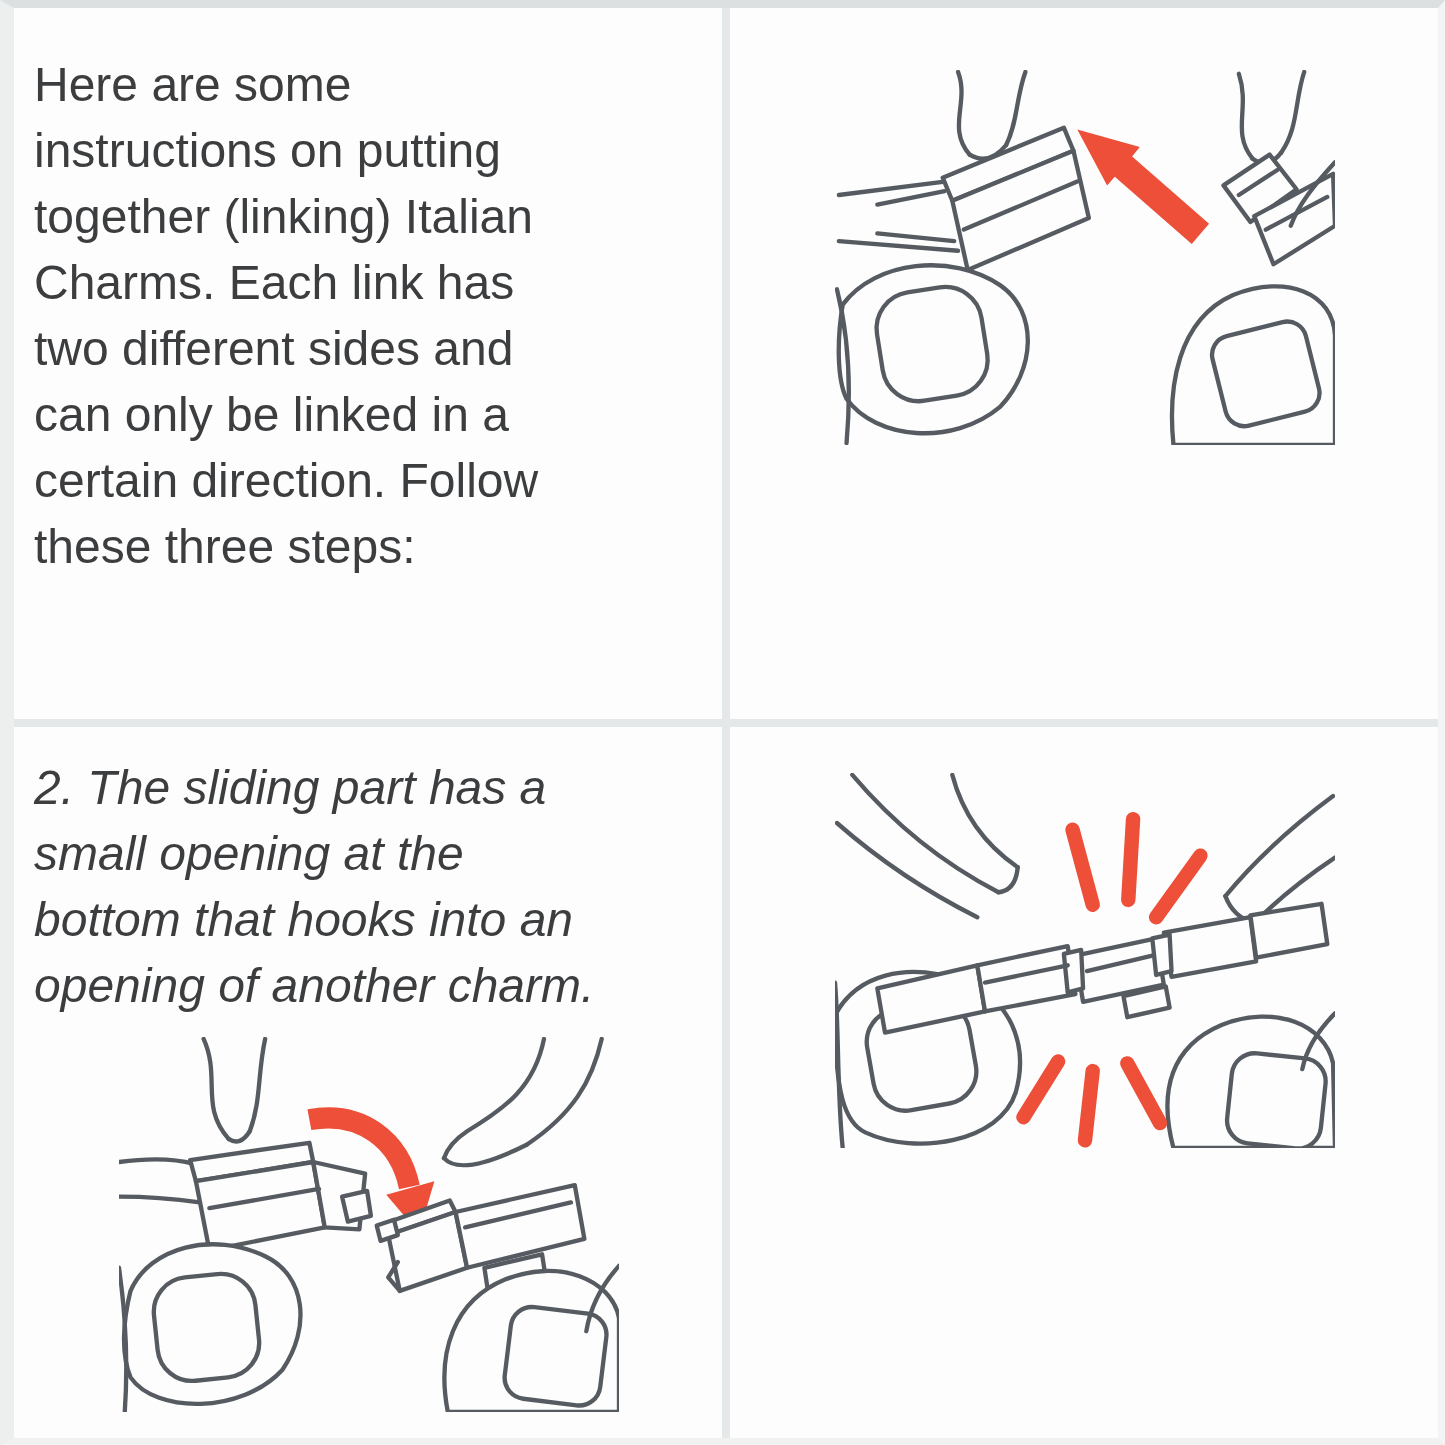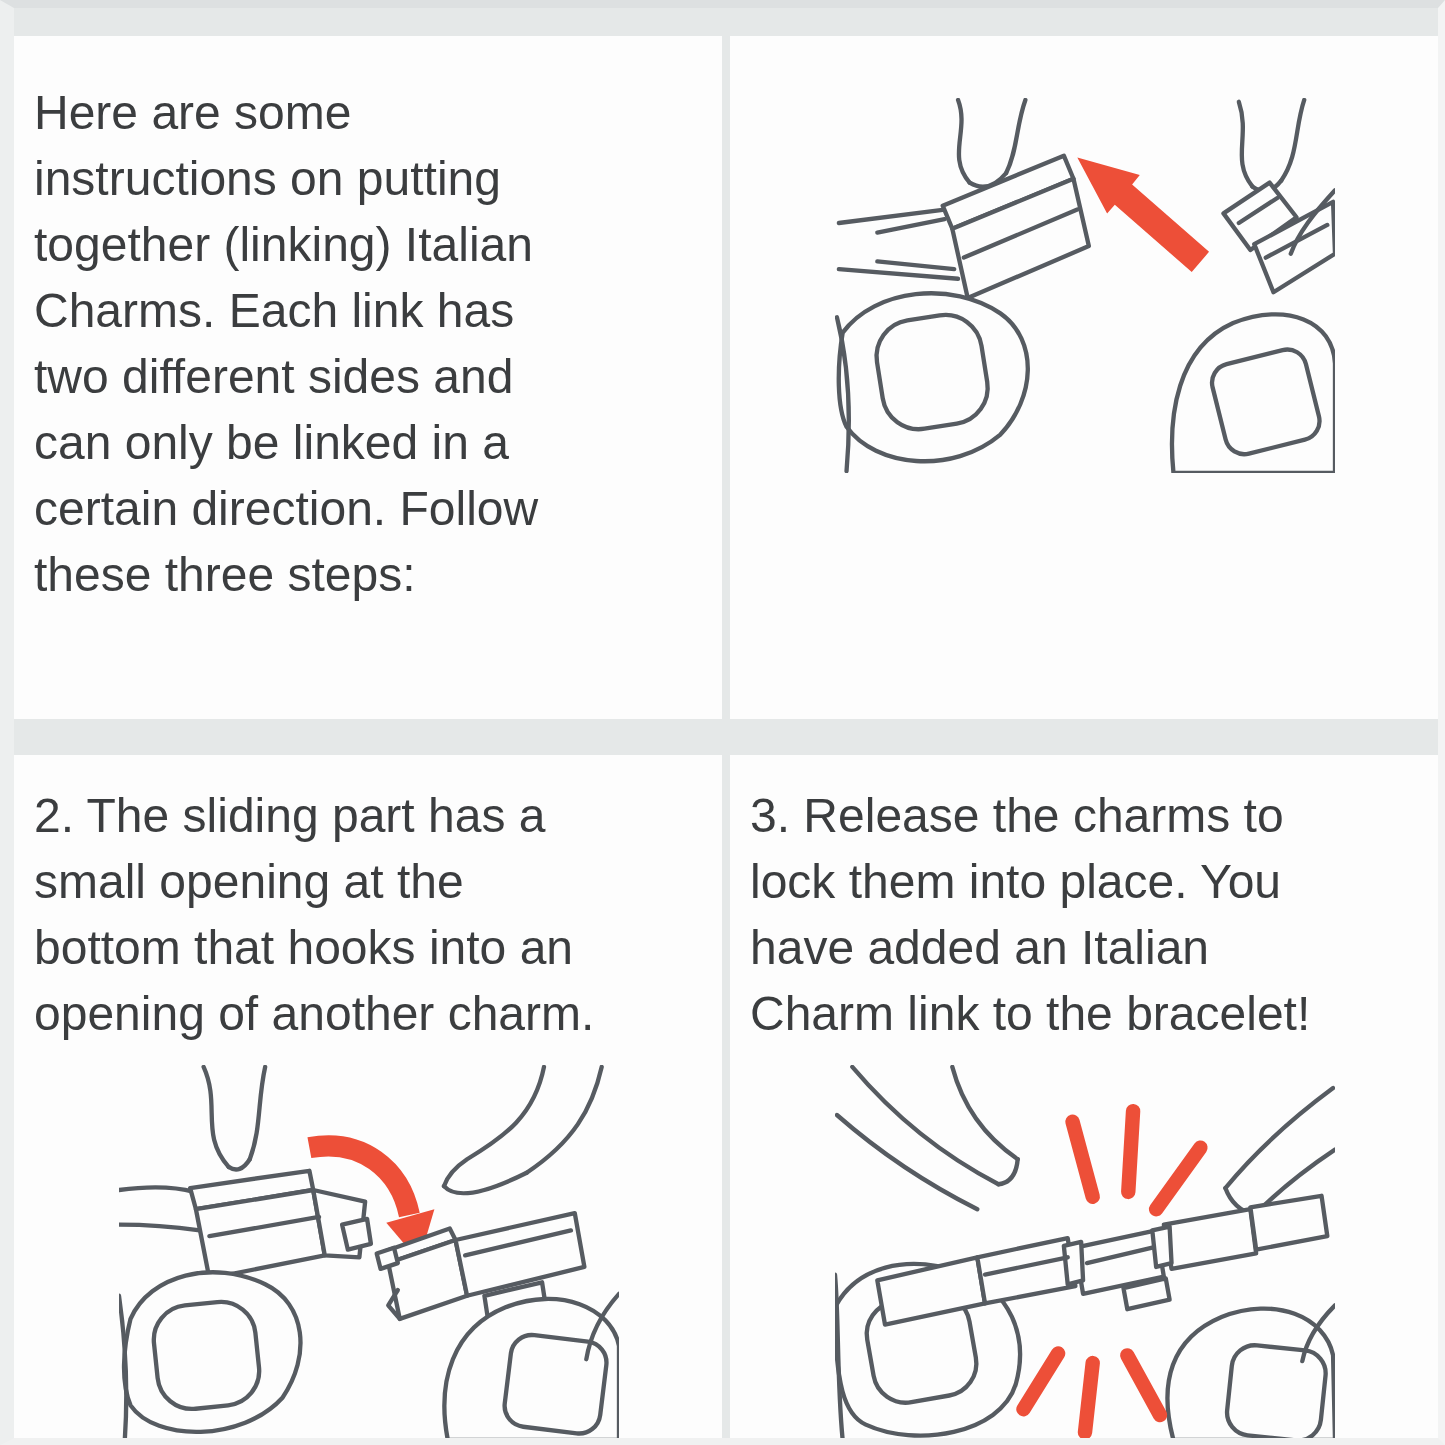--- a/index.html
+++ b/index.html
@@ -14,23 +14,22 @@
     display:grid;
     grid-template-columns:1fr 1fr;
     grid-template-rows:1fr 1fr;
     gap:8px;
   }
   .panel{
     background:var(--panel,#fdfdfd);
     box-sizing:border-box;
     padding:44px 18px 8px 20px;
     overflow:hidden;
-    margin-top:28px;
   }
-  .panel.bottom{padding-top:28px;}
+  .panel.bottom{padding-top:28px;font-style:italic;}
   .copy{
     font-family:"Liberation Sans", sans-serif;
     font-size:48px;
     line-height:66px;
     color:var(--ink,#3b3d3f);
     white-space:pre-line;
     margin:0;
   }
   .illo{display:block;margin:18px auto 0;}
   .ln{fill:none;stroke:var(--line,#565b61);stroke-width:4.5;stroke-linecap:round;stroke-linejoin:round;}
@@ -133,24 +132,20 @@
           <polygon class="wh" points="380,240 440,226 444,252 384,266"></polygon>
         </g>
         <path class="wh" d="M342,390 C330,328 348,274 402,252 C458,230 512,252 520,292 L520,390 Z"></path>
         <rect class="wh" x="404" y="284" width="100" height="96" rx="22" transform="rotate(7 454 332)"></rect>
         <path class="ln" d="M520,238 C502,258 490,282 486,306"></path>
       </g>
     </svg>
   </div>
 
   <div class="panel bottom">
-    <p class="copy">3. Release the charms to
-lock them into place. You
-have added an Italian
-Charm link to the bracelet!</p>
     <svg class="illo" width="500" height="375" viewBox="0 0 520 390" aria-label="charms-locked-on-bracelet">
       <g>
         <path class="ln" d="M18,2 C62,54 112,94 170,124"></path>
         <path class="ln" d="M122,2 C132,40 152,72 190,98"></path>
         <path class="ln" d="M170,124 Q188,122 190,98"></path>
         <path class="ln" d="M2,52 C50,94 100,126 148,150"></path>
         <path class="wh" d="M0,252 C22,210 74,196 132,216 C182,234 202,282 188,332 C172,384 84,398 32,374 C10,364 0,332 0,252 Z"></path>
         <rect class="wh" x="36" y="242" width="108" height="106" rx="34" transform="rotate(-10 90 295)"></rect>
         <path class="ln" d="M0,218 C4,262 2,330 8,390"></path>
       </g>

